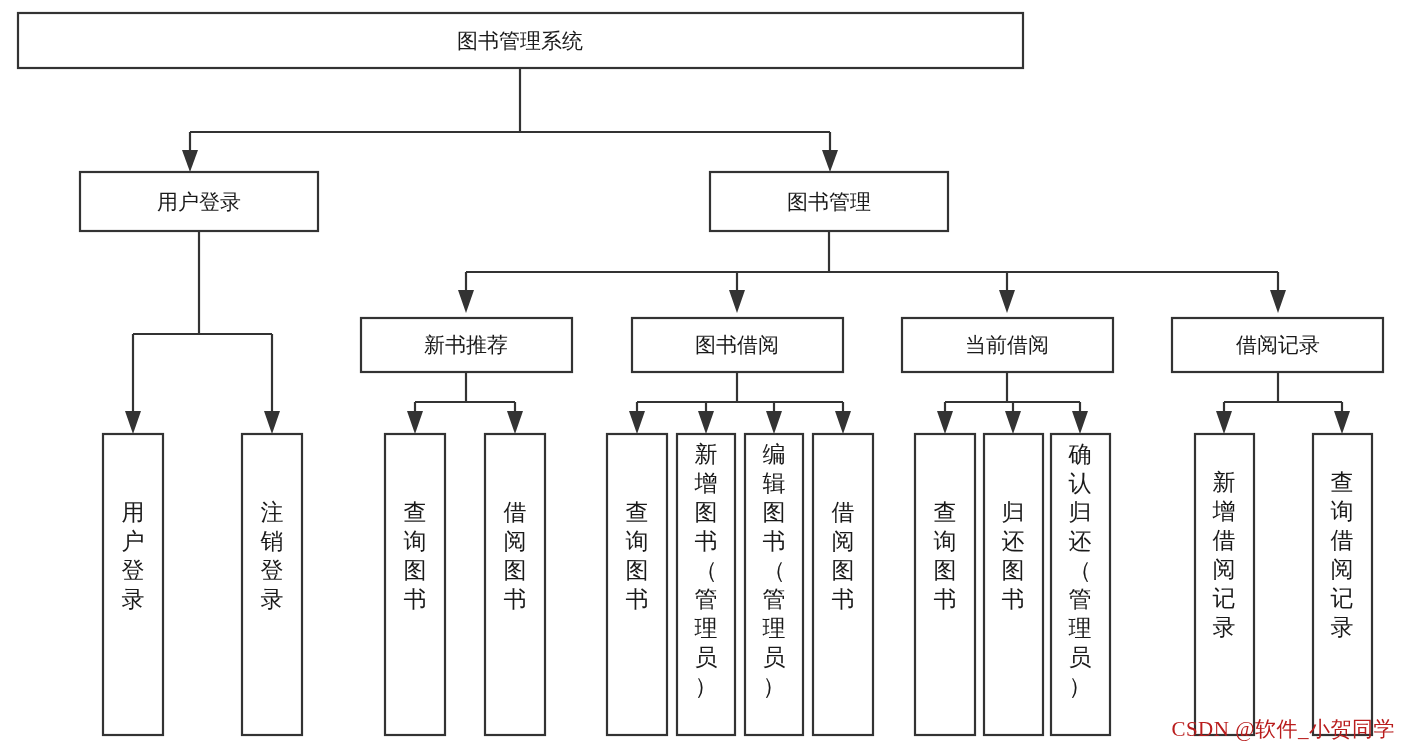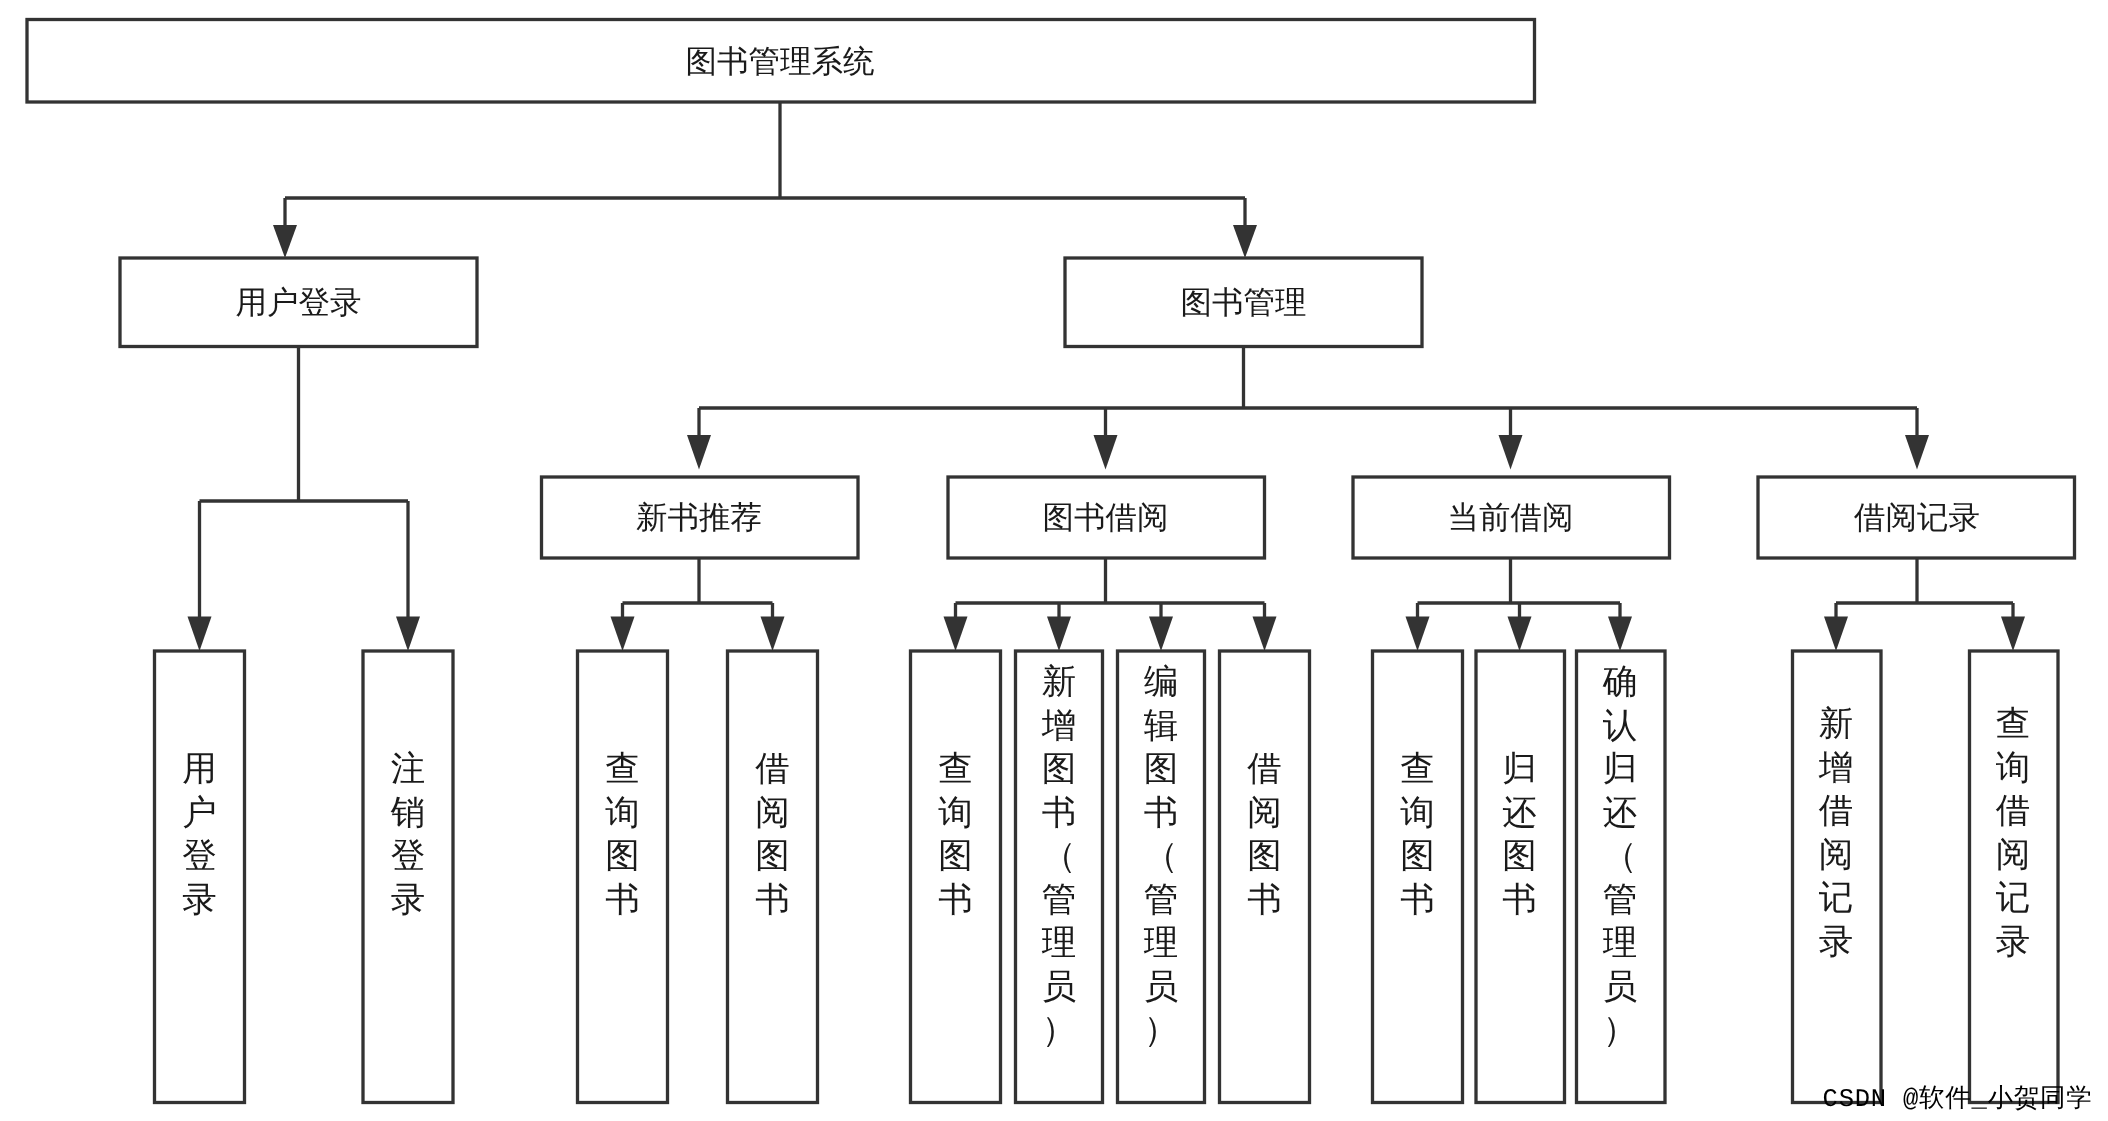--- a/index.html
+++ b/index.html
@@ -51,23 +51,23 @@
   .node-label-v {
     font-family: "DejaVu Sans", "Liberation Sans", sans-serif;
     font-size: 23px;
     fill: #1a1a1a;
     text-anchor: middle;
   }
   .watermark {
     position: absolute;
     right: 8px;
     bottom: 4px;
-    font-family: Liberation Mono, monospace;
-    font-size: 17px;
-    color: #000000;
+    font-family: Liberation Serif, serif;
+    font-size: 21px;
+    color: #b91c1c;
     letter-spacing: 0.5px;
     white-space: nowrap;
     pointer-events: none;
   }
 </style>
 </head>
 <body>
 
 <div id="diagram-root">
   <svg id="tree-svg" viewBox="0 0 1405 747" xmlns="http://www.w3.org/2000/svg">

